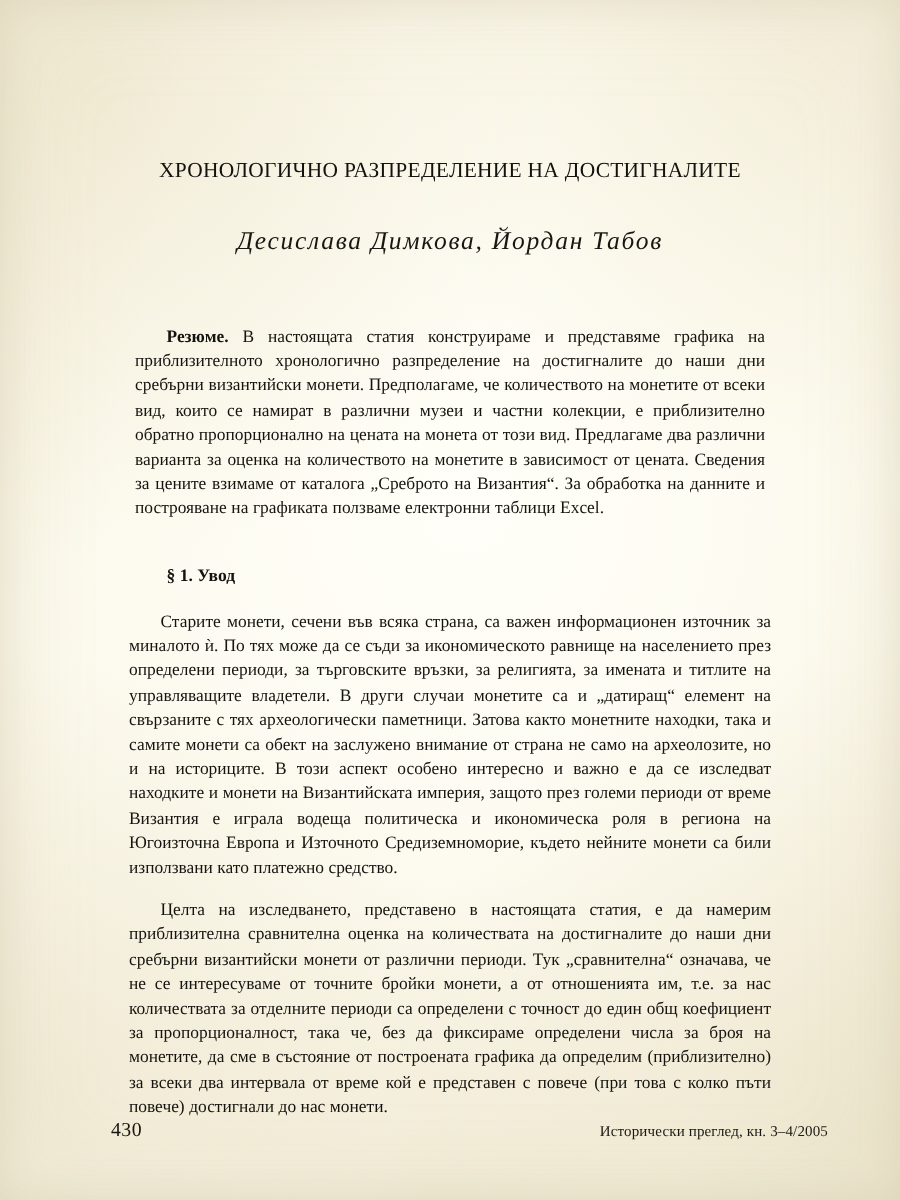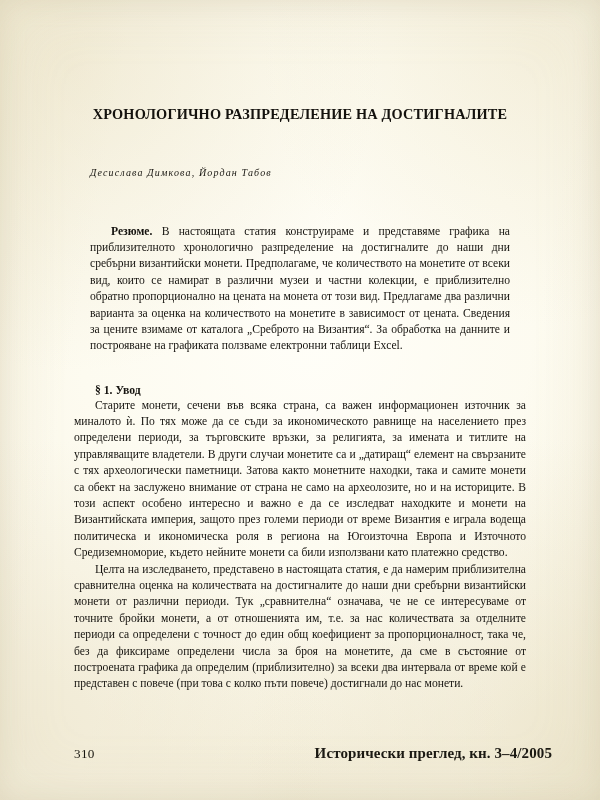--- a/index.html
+++ b/index.html
@@ -52,63 +52,63 @@
     left: 74px;
     top: 0;
     width: 452px;
     height: 800px;
   }
 
   .doc-title {
     margin: 0;
     padding-top: 105px;
     font-size: 14.3px;
-    font-weight: bold;
+    font-weight: normal;
     line-height: 1.30;
     text-align: center;
     letter-spacing: .18px;
     color: #14120e;
     text-transform: uppercase;
   }
   .doc-title .tline { display: block; }
   .doc-title .tline2 { letter-spacing: .55px; }
 
   .authors {
-    margin: 16px;
+    margin: 0;
     padding-top: 27px;
-    text-align: left;
-    font-size: 10px;
+    text-align: center;
+    font-size: 17px;
     font-style: italic;
     letter-spacing: 1.15px;
     color: #191712;
   }
 
   .abstract {
     margin: 16px;
     padding-top: 30px;
     font-size: 11.6px;
     line-height: 1.415;
     text-align: justify;
     text-indent: 21px;
     color: #15130f;
     word-spacing: .15px;
   }
   .abstract b { font-weight: bold; }
 
   .section-head {
-    margin: 0;
+    margin: 16px;
     padding-top: 13px;
     padding-left: 21px;
     font-size: 11.7px;
     font-weight: bold;
     color: #15130f;
   }
 
   .body-par {
-    margin: 0;
+    margin: 12px;
     padding-top: 1px;
     font-size: 11.6px;
     line-height: 1.415;
     text-align: justify;
     text-indent: 21px;
     color: #15130f;
     word-spacing: .1px;
   }
   .body-par + .body-par { padding-top: 0; }
 
@@ -121,25 +121,24 @@
     display: flex;
     align-items: baseline;
     justify-content: space-between;
   }
   #page-number {
     font-size: 13.2px;
     color: #17150f;
     letter-spacing: .3px;
   }
   #journal-ref {
-    font-size: 15px;
+    font-size: 10px;
     color: #1a1812;
     letter-spacing: .1px;
     white-space: nowrap;
-    font-weight: bold;
   }
 
   
   #content, #footer { text-rendering: optimizeLegibility; }
 </style>
 </head>
 <body>
 
 <div id="page-scan">
 
@@ -157,19 +156,19 @@
 
     <h2 class="section-head">§ 1. Увод</h2>
 
     <p class="body-par">Старите монети, сечени във всяка страна, са важен информационен източник за миналото ѝ. По тях може да се съди за икономическото равнище на населението през определени периоди, за търговските връзки, за религията, за имената и титлите на управляващите владетели. В други случаи монетите са и „датиращ“ елемент на свързаните с тях археологически паметници. Затова както монетните находки, така и самите монети са обект на заслужено внимание от страна не само на археолозите, но и на историците. В този аспект особено интересно и важно е да се изследват находките и монети на Византийската империя, защото през големи периоди от време Византия е играла водеща политическа и икономическа роля в региона на Югоизточна Европа и Източното Средиземноморие, където нейните монети са били използвани като платежно средство.</p>
 
     <p class="body-par">Целта на изследването, представено в настоящата статия, е да намерим приблизителна сравнителна оценка на количествата на достигналите до наши дни сребърни византийски монети от различни периоди. Тук „сравнителна“ означава, че не се интересуваме от точните бройки монети, а от отношенията им, т.е. за нас количествата за отделните периоди са определени с точност до един общ коефициент за пропорционалност, така че, без да фиксираме определени числа за броя на монетите, да сме в състояние от построената графика да определим (приблизително) за всеки два интервала от време кой е представен с повече (при това с колко пъти повече) достигнали до нас монети.</p>
 
   </div>
 
   <div id="footer">
-    <span id="page-number">310</span>
+    <span id="page-number">430</span>
     <span id="journal-ref">Исторически преглед, кн. 3–4/2005</span>
   </div>
 
   <div id="edge-shade"></div>
 
 </div>
 
 </body></html>

